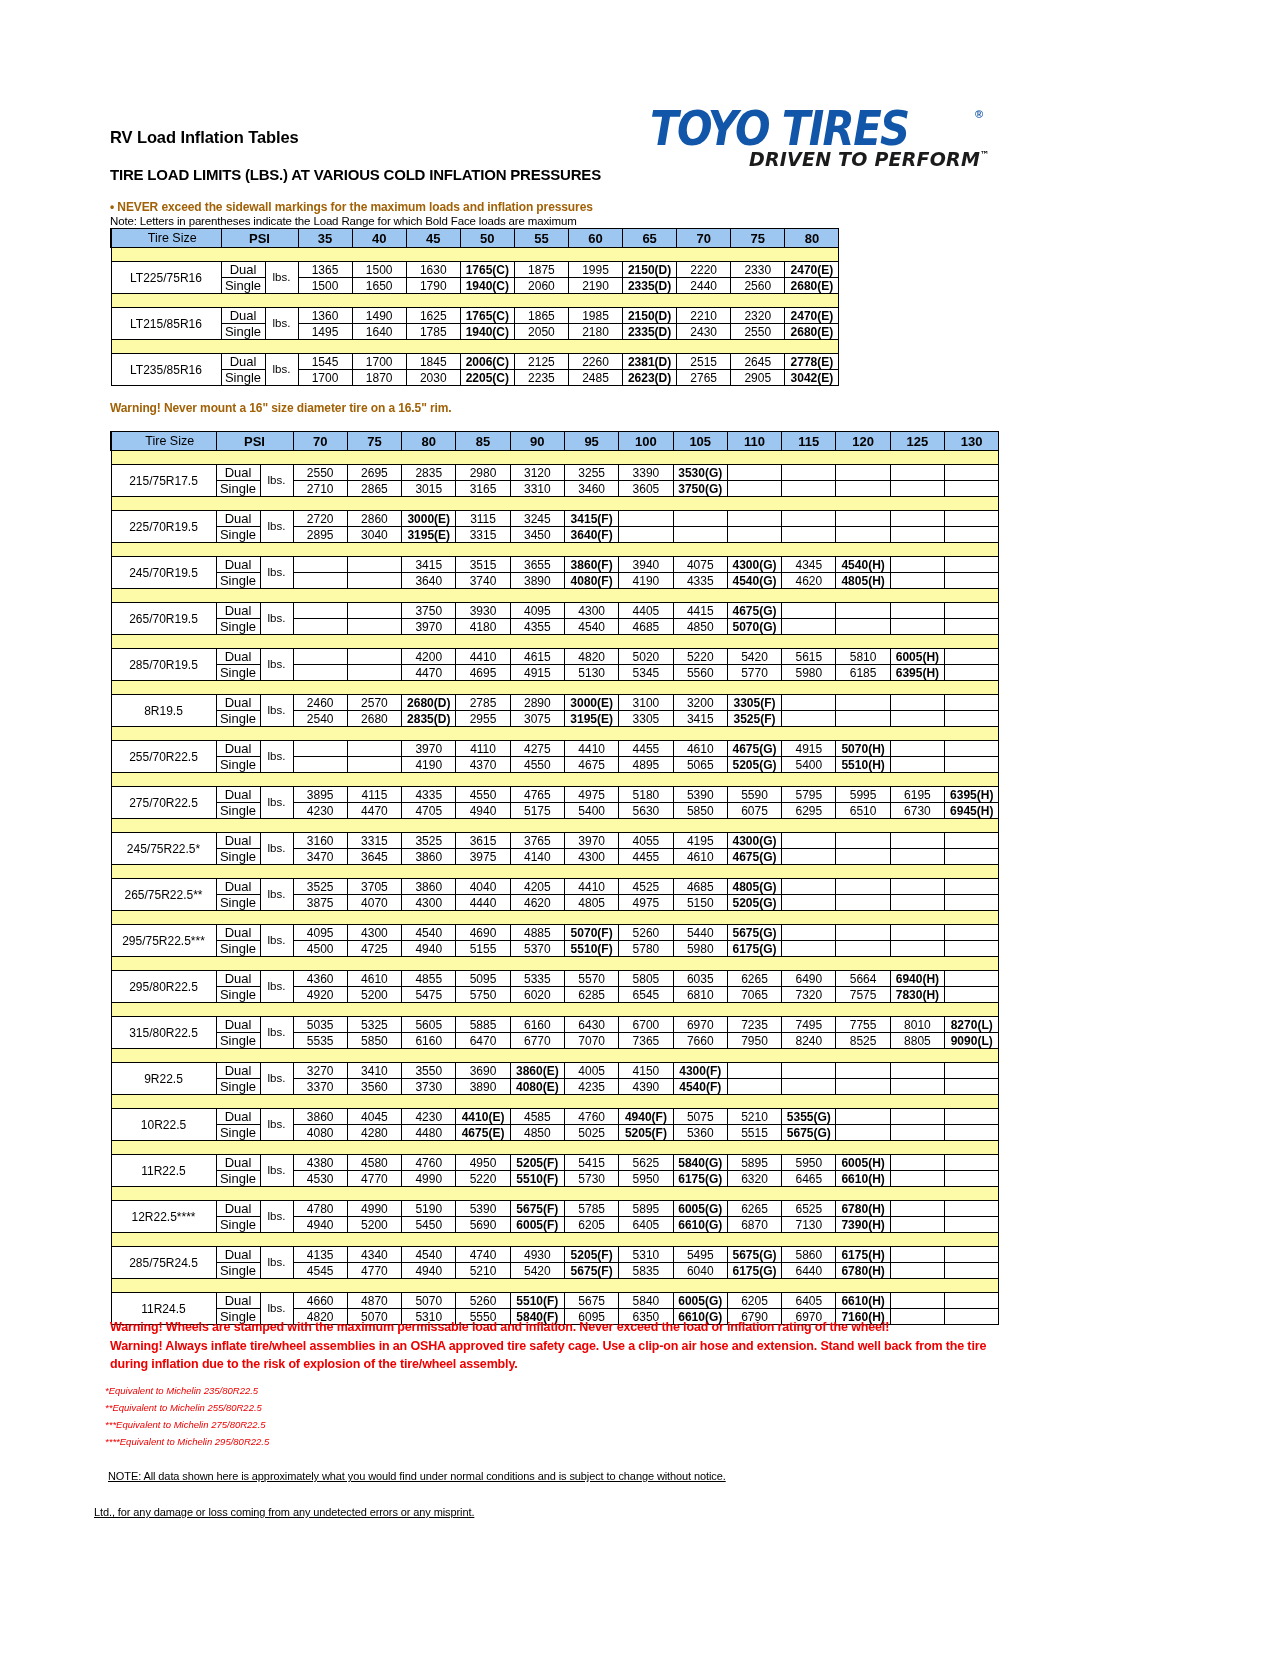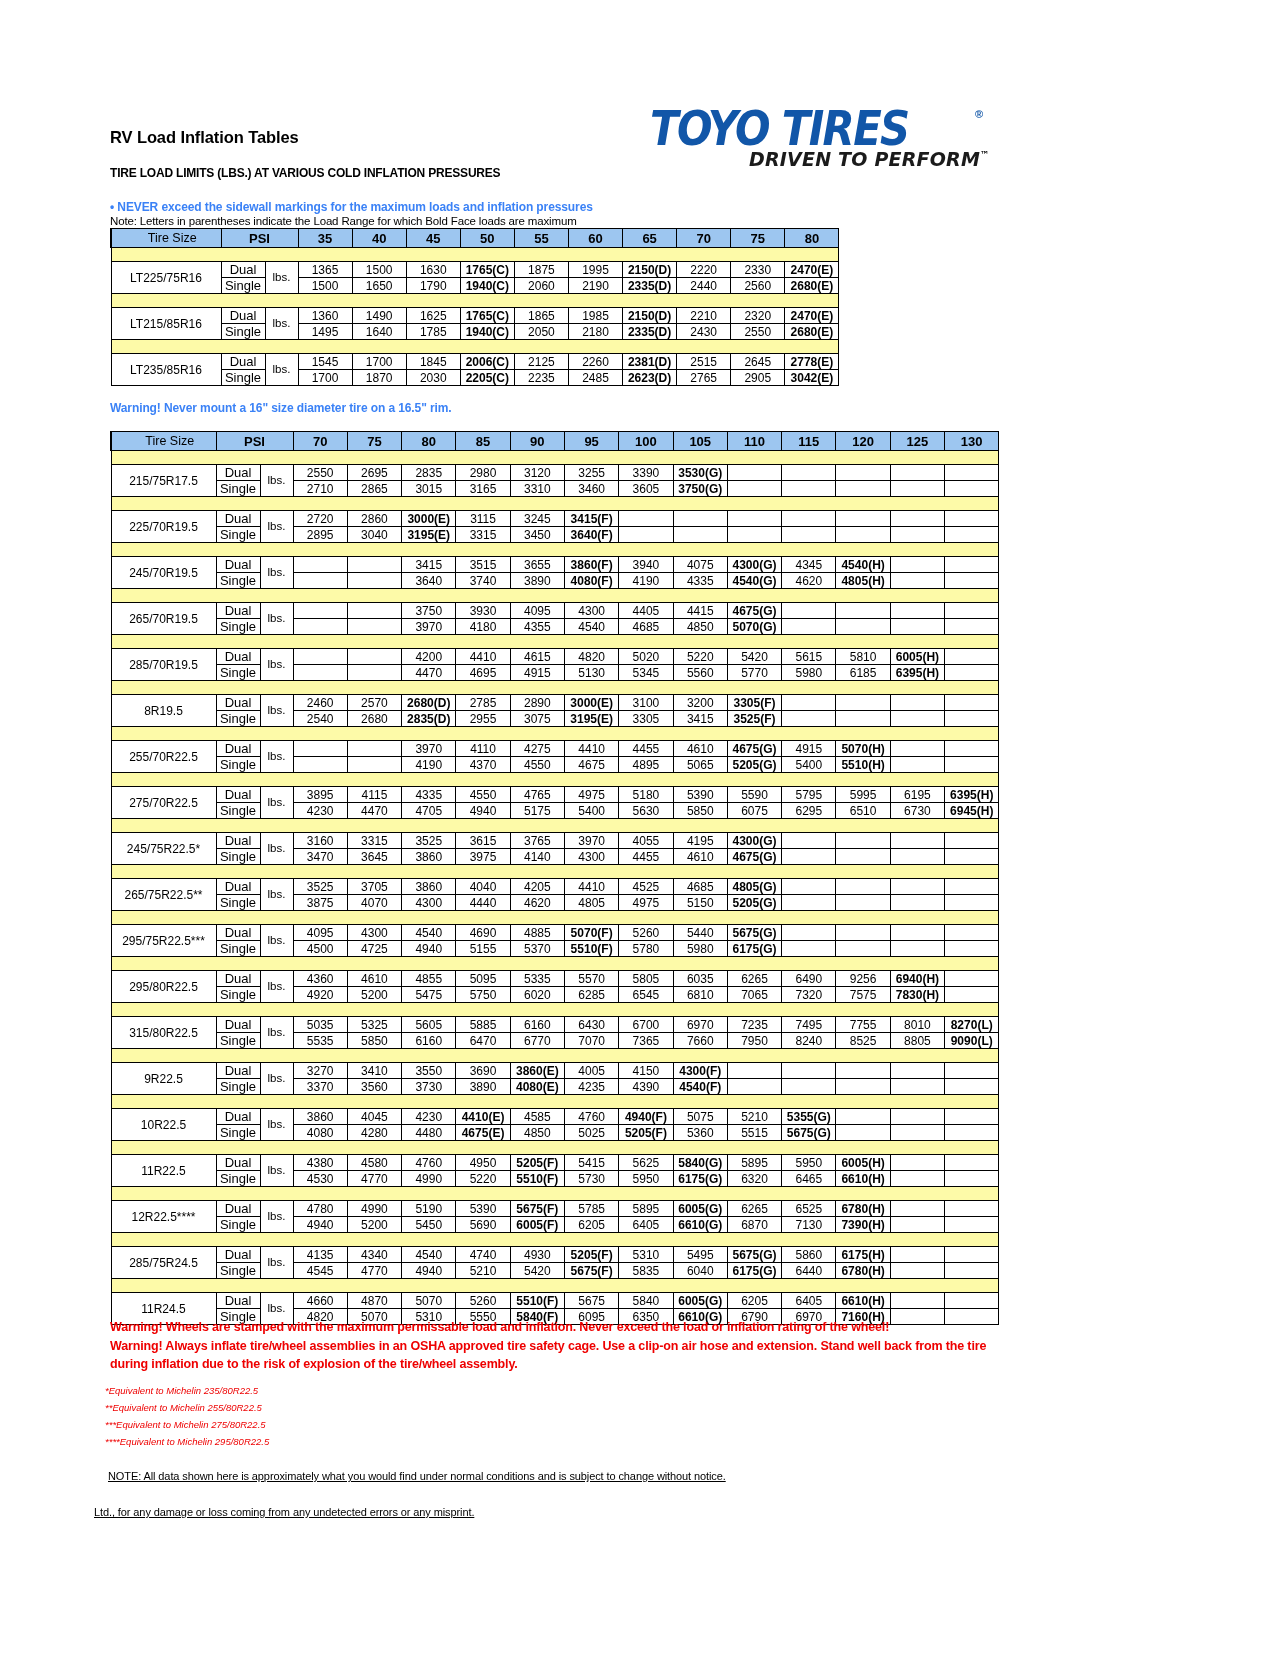--- a/index.html
+++ b/index.html
@@ -35,21 +35,21 @@
     top: 128px;
     font-size: 16.5px;
     font-weight: bold;
     letter-spacing: -0.1px;
     white-space: nowrap;
   }
   .doc-subtitle {
     position: absolute;
     left: 110px;
     top: 166px;
-    font-size: 12px;
+    font-size: 15px;
     font-weight: bold;
     letter-spacing: -0.2px;
     white-space: nowrap;
     text-align: center;
   }
 
   
   .logo {
     position: absolute;
     left: 650px;
@@ -95,21 +95,21 @@
   }
   .logo-tm {
     font-size: 9px;
     vertical-align: super;
     font-style: normal;
   }
 
   
   .notice-red {
     position: absolute;
-    color: #3b82f6;
+    color: #a16207;
     font-weight: bold;
     font-size: 12px;
     letter-spacing: -0.1px;
     white-space: nowrap;
   }
   .note-line {
     position: absolute;
     left: 110px;
     top: 215px;
     font-size: 11.5px;
@@ -800,21 +800,21 @@
           <td>4360</td>
           <td>4610</td>
           <td>4855</td>
           <td>5095</td>
           <td>5335</td>
           <td>5570</td>
           <td>5805</td>
           <td>6035</td>
           <td>6265</td>
           <td>6490</td>
-          <td>9256</td>
+          <td>5664</td>
           <td class="bold-cell">6940(H)</td>
           <td class="lastcol"></td>
         </tr>
         <tr class="datarow">
           <td class="single-cell">Single</td>
           <td>4920</td>
           <td>5200</td>
           <td>5475</td>
           <td>5750</td>
           <td>6020</td>

